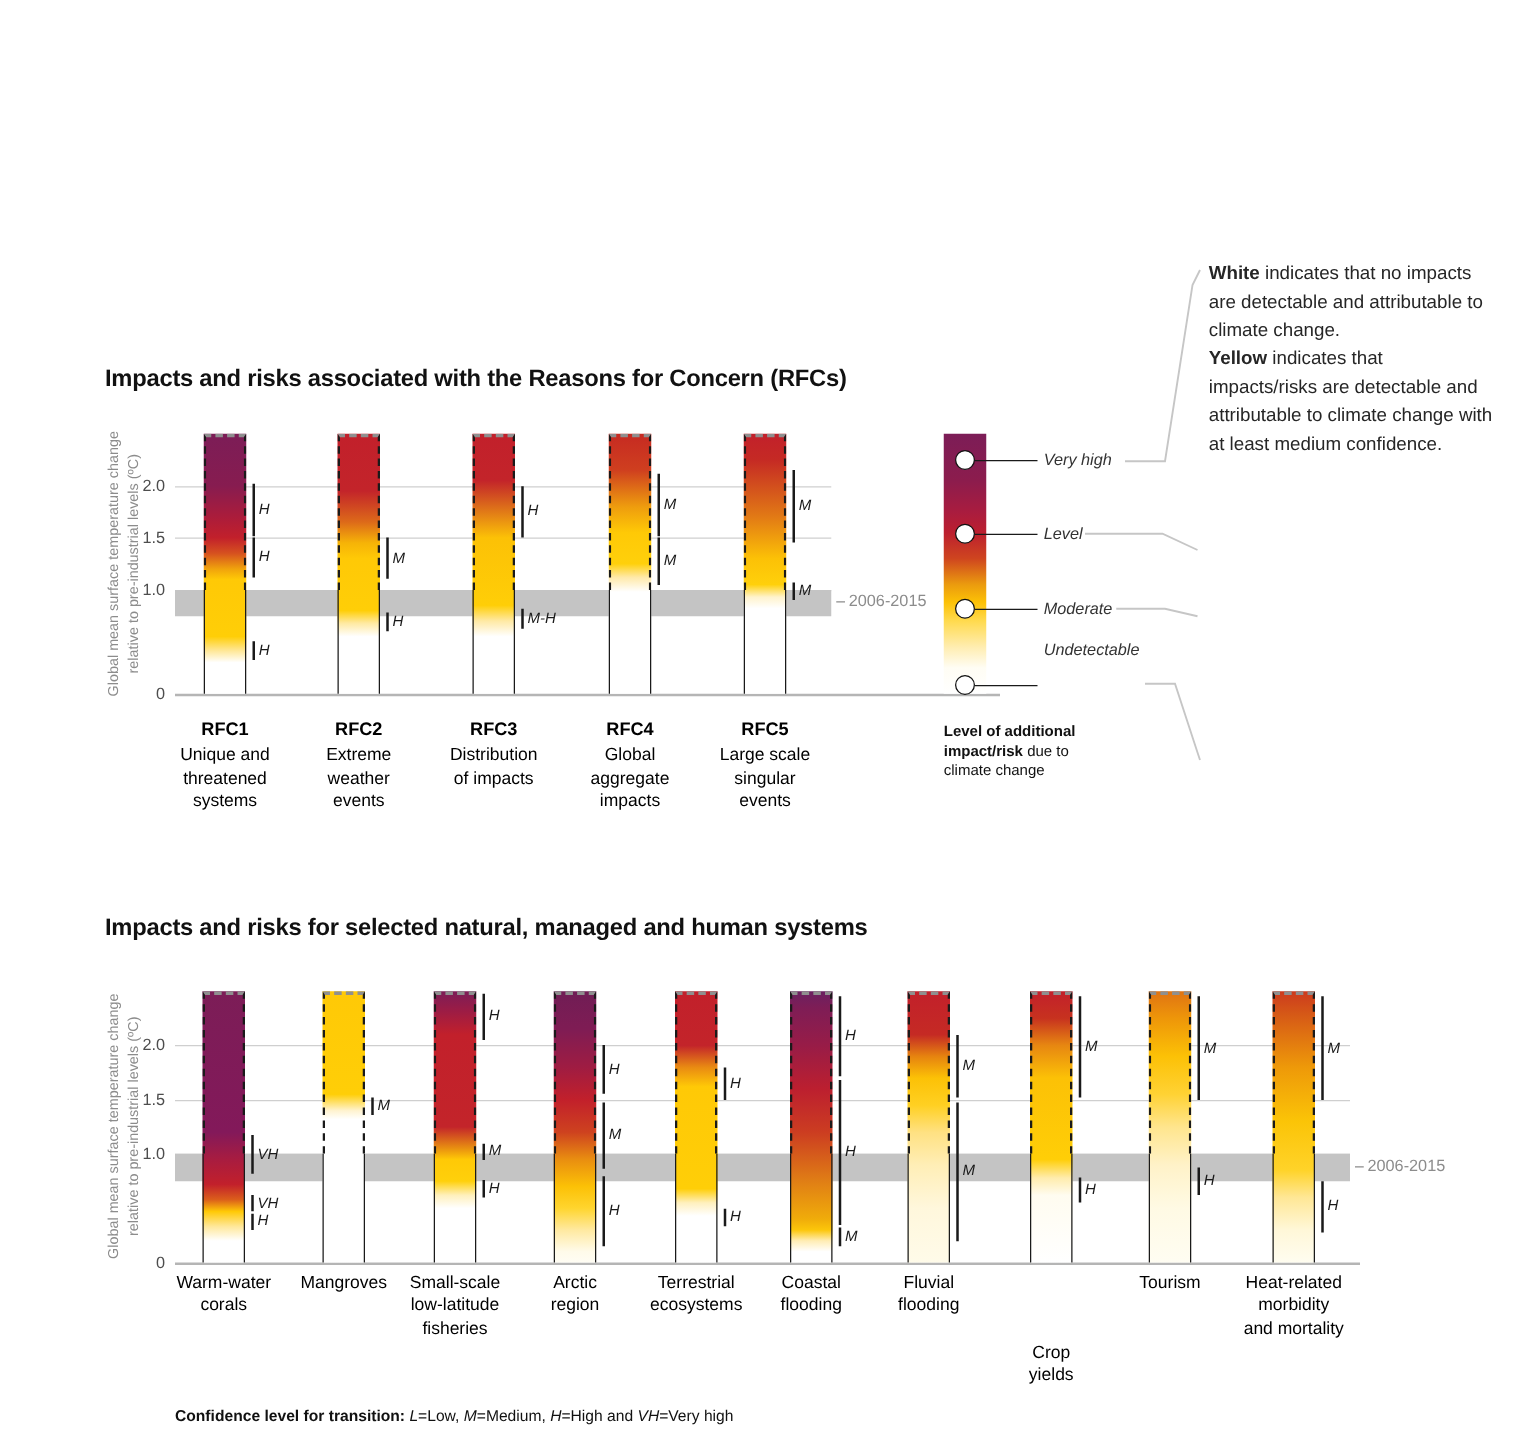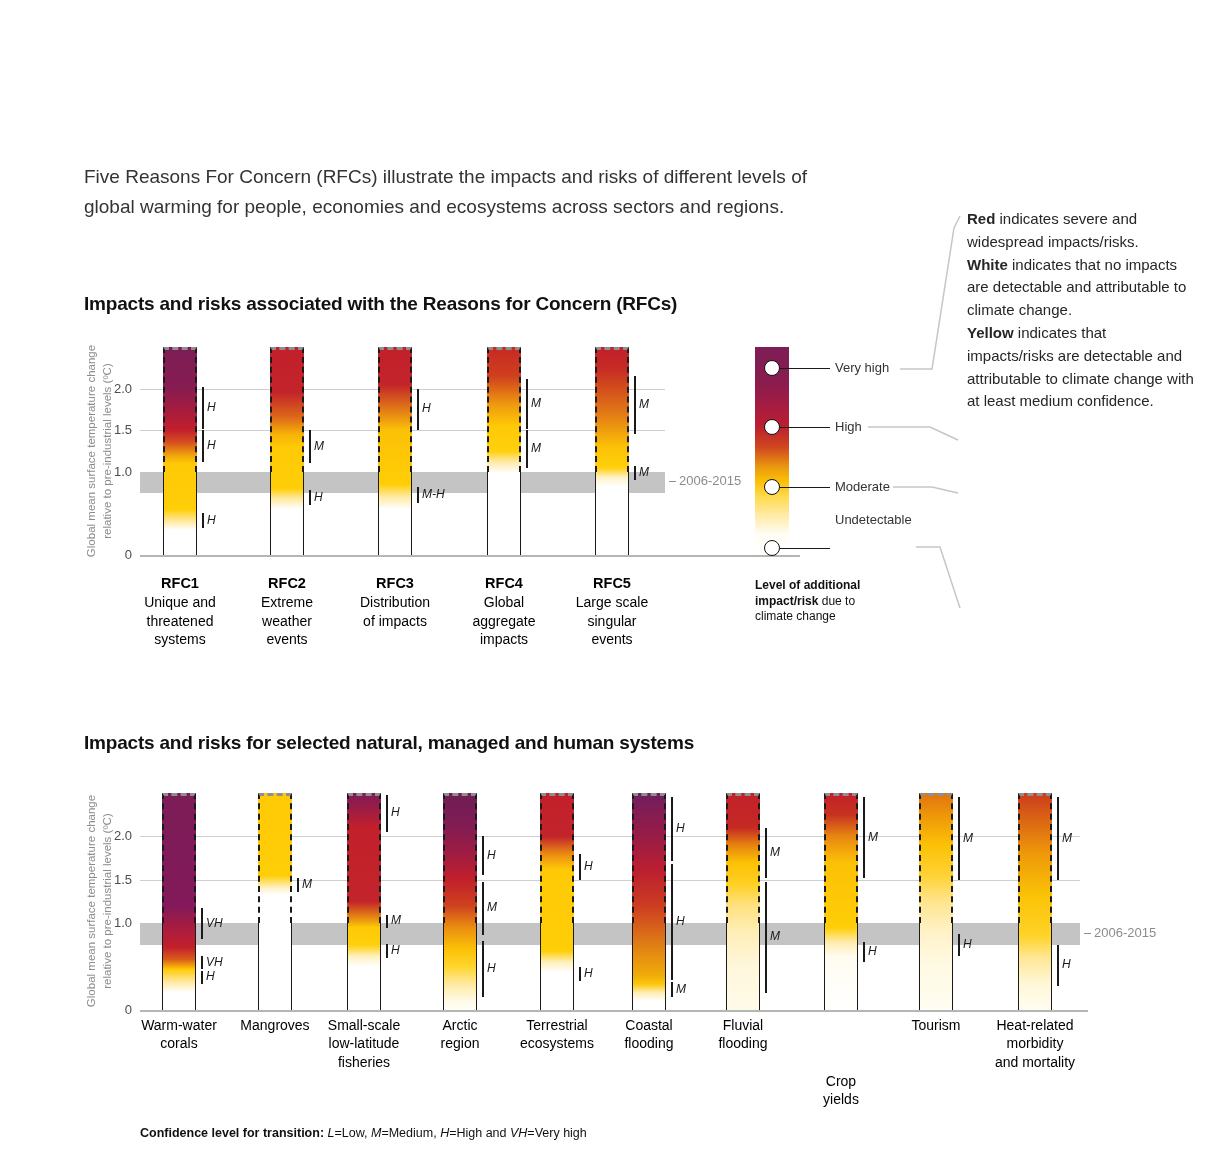--- a/index.html
+++ b/index.html
@@ -24,32 +24,31 @@
        border-left:1.5px solid #1a1a1a;border-right:1.5px solid #1a1a1a;}
   .marker-line{position:absolute;width:1.5px;background:#1a1a1a;}
   .marker-label{position:absolute;font-size:12px;font-style:italic;color:#1a1a1a;white-space:nowrap;}
   .bar-label{position:absolute;width:116px;text-align:center;font-size:14px;line-height:1.32;color:#000000;}
   .bar-label b{font-size:14.5px;}
   .ylabel{position:absolute;width:240px;height:32px;text-align:center;font-size:11.5px;line-height:1.35;
           color:#8c8c8c;transform:rotate(-90deg);}
   .legend-line{position:absolute;height:0;border-top:1.5px solid #1a1a1a;}
   .legend-circle{position:absolute;width:16px;height:16px;border-radius:50%;background:#fff;
                  border:1.7px solid #111;box-sizing:border-box;}
-  .legend-label{position:absolute;font-size:13px;color:#333;white-space:nowrap;}
+  .legend-label{position:absolute;font-size:13px;color:#333;white-space:nowrap;font-style:italic;}
   .legend-caption{position:absolute;width:118px;font-size:12px;line-height:1.3;color:#111;}
   .desc-block{position:absolute;left:967px;top:208px;width:228px;font-size:15px;line-height:1.52;color:#262626;}
   .desc-block p{margin:0;}
   .footnote{position:absolute;left:140px;top:1126px;font-size:12.5px;color:#111;}
   svg.connectors{position:absolute;left:0;top:0;pointer-events:none;}
 </style>
 </head>
 <body>
 
 <div id="canvas">
-  <div class="subtitle">Five Reasons For Concern (RFCs) illustrate the impacts and risks of different levels of global warming for people, economies and ecosystems across sectors and regions.</div>
 
   <div class="section-heading" style="left:84px;top:293px;">Impacts and risks associated with the Reasons for Concern (RFCs)</div>
   <div class="section-heading" style="left:84px;top:732px;">Impacts and risks for selected natural, managed and human systems</div>
 
   <div id="chart1" class="chart">
       <div class="gridline" style="left: 140px; width: 525px; top: 388.6px;"></div>
       <div class="tick-label" style="left: 98px; top: 380.6px;">2.0</div>
       <div class="gridline" style="left: 140px; width: 525px; top: 430.2px;"></div>
       <div class="tick-label" style="left: 98px; top: 422.2px;">1.5</div>
       <div class="gridline" style="left: 140px; width: 525px; top: 471.8px;"></div>
@@ -112,21 +111,21 @@
       <div class="marker-label" style="left: 639px; top: 465.048px;">M</div>
       <div class="bar-label" style="left: 554px; top: 574px;"><b>RFC5</b><br>Large scale<br>singular<br>events</div>
       <div class="ember" style="left: 755px; top: 347px; width: 34px; height: 208px;">
         <div class="paint" style="background: linear-gradient(rgb(124, 29, 87) 0%, rgb(140, 28, 77) 18%, rgb(169, 28, 63) 30%, rgb(188, 31, 47) 38%, rgb(207, 69, 31) 48%, rgb(235, 155, 14) 58%, rgb(252, 193, 6) 64.8%, rgb(255, 218, 78) 72%, rgb(255, 237, 176) 82%, rgb(255, 253, 244) 90%, rgb(255, 255, 255) 100%);"></div>
       </div>
       <div class="legend-line" style="left: 780px; width: 50px; top: 367.8px;"></div>
       <div class="legend-circle" style="left: 764px; top: 359.8px;"></div>
       <div class="legend-label" style="left: 835px; top: 359.8px;">Very high</div>
       <div class="legend-line" style="left: 780px; width: 50px; top: 426.872px;"></div>
       <div class="legend-circle" style="left: 764px; top: 418.872px;"></div>
-      <div class="legend-label" style="left: 835px; top: 418.872px;">High</div>
+      <div class="legend-label" style="left: 835px; top: 418.872px;">Level</div>
       <div class="legend-line" style="left: 780px; width: 50px; top: 486.776px;"></div>
       <div class="legend-circle" style="left: 764px; top: 478.776px;"></div>
       <div class="legend-label" style="left: 835px; top: 478.776px;">Moderate</div>
       <div class="legend-line" style="left: 780px; width: 50px; top: 548.344px;"></div>
       <div class="legend-circle" style="left: 764px; top: 540.344px;"></div>
       <div class="legend-label" style="left: 835px; top: 512px;">Undetectable</div>
       <div class="legend-caption" style="left: 755px; top: 578px;"><b>Level of additional impact/risk</b> due to climate change</div>
     </div>
   <div id="chart2" class="chart">
       <div class="gridline" style="left: 140px; width: 940px; top: 836.4px;"></div>
@@ -249,19 +248,18 @@
     </div>
 
   <svg class="connectors" width="1215" height="1163">
     <polyline points="900,369 932,369 954,228 960,216" fill="none" stroke="#c6c6c6" stroke-width="1.5"></polyline>
     <polyline points="868,427 930,427 958,440" fill="none" stroke="#c6c6c6" stroke-width="1.5"></polyline>
     <polyline points="893,487 932,487 958,493" fill="none" stroke="#c6c6c6" stroke-width="1.5"></polyline>
     <polyline points="916,547 940,547 958,602 960,608" fill="none" stroke="#c6c6c6" stroke-width="1.5"></polyline>
   </svg>
 
   <div class="desc-block" id="descBlock">
-      <p><b>Red</b> indicates severe and widespread impacts/risks.</p>
       <p><b>White</b> indicates that no impacts are detectable and attributable to climate change.</p>
       <p><b>Yellow</b> indicates that impacts/risks are detectable and attributable to climate change with at least medium confidence.</p>
     </div>
 
   <div class="footnote" id="footnote"><b>Confidence level  for transition: </b><i>L</i>=Low, <i>M</i>=Medium, <i>H</i>=High and <i>VH</i>=Very high</div>
 </div>
 
 </body></html>

